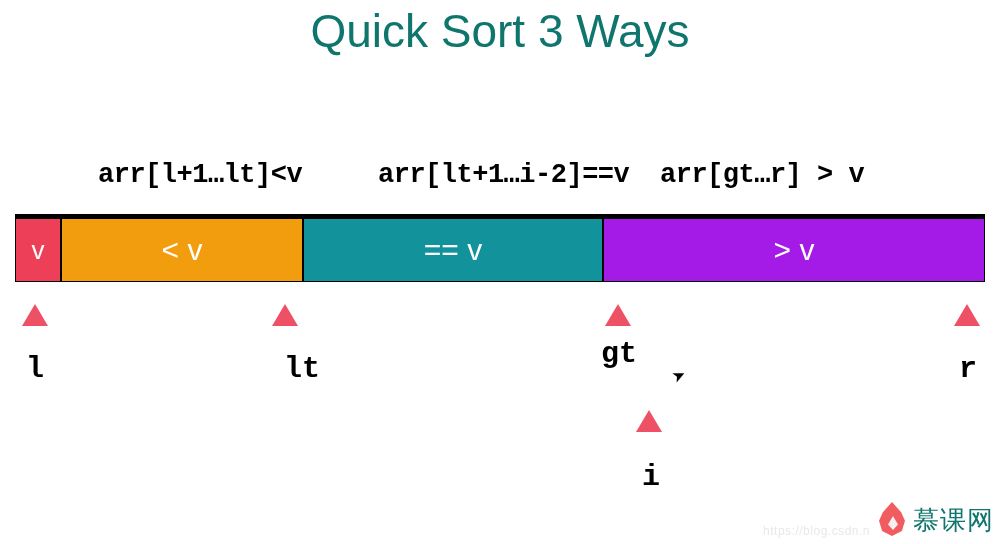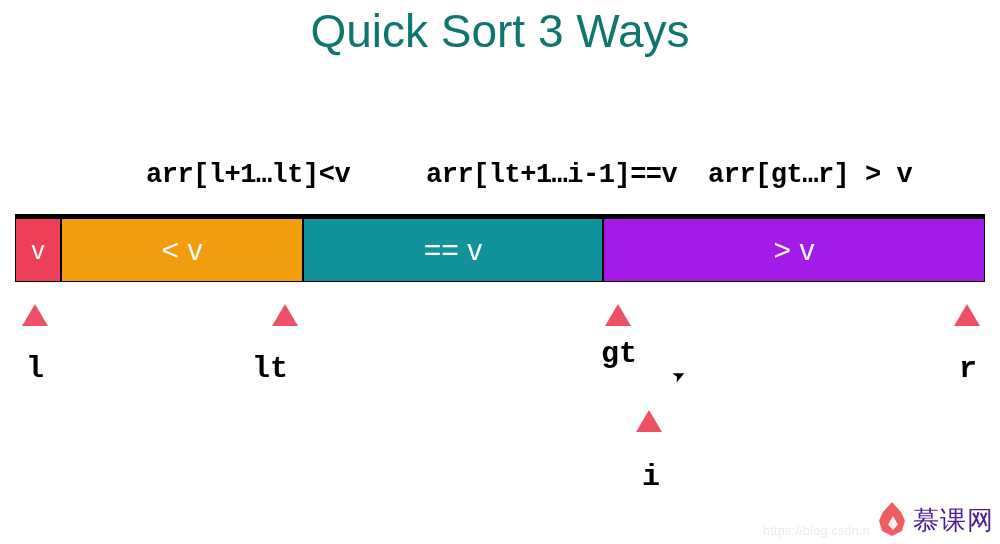--- a/index.html
+++ b/index.html
@@ -21,21 +21,20 @@
     color: #0f766e;
   }
   .formula {
     position: absolute;
     top: 160px;
     font-family: "Courier New", monospace;
     font-size: 27px;
     font-weight: bold;
     color: #000;
     letter-spacing: -0.5px;
-    margin-left: 48px;
   }
   .bar {
     position: absolute;
     top: 214px;
     height: 68px;
     display: flex;
     align-items: center;
     justify-content: center;
     color: #fff;
     font-size: 30px;
@@ -86,53 +85,53 @@
     height: 14px;
     background: #fff;
     clip-path: polygon(50% 0%, 100% 60%, 50% 100%, 0% 60%);
     opacity: 0.9;
   }
   .watermark-text {
     position: absolute;
     right: 6px;
     bottom: 6px;
     font-size: 26px;
-    color: #4c1d95;
+    color: #0f766e;
     letter-spacing: 1px;
   }
   .watermark-url {
     position: absolute;
     right: 130px;
     bottom: 6px;
     font-size: 12px;
     color: #e8e8e8;
     letter-spacing: 0.5px;
   }
 </style>
 </head>
 <body>
 
 <div class="title">Quick Sort 3 Ways</div>
 
 <div class="formula" style="left:98px">arr[l+1…lt]&lt;v</div>
-<div class="formula" style="left:378px">arr[lt+1…i-1]==v</div>
+<div class="formula" style="left:378px">arr[lt+1…i-2]==v</div>
 <div class="formula" style="left:660px">arr[gt…r] &gt; v</div>
 
 <div class="bar pivot" style="left:15px;  width:46px">v</div>
 <div class="bar lt" style="left:61px;  width:242px">&lt; v</div>
 <div class="bar eq" style="left:303px; width:300px">== v</div>
 <div class="bar gt" style="left:603px; width:382px">&gt; v</div>
 
 <div class="pointer" style="left:22px;  top:304px"></div>
 <div class="pointer" style="left:272px; top:304px"></div>
 <div class="pointer" style="left:605px; top:304px"></div>
 <div class="pointer" style="left:954px; top:304px"></div>
 
 <div class="ptr-label" style="left:26px;  top:352px">l</div>
-<div class="ptr-label" style="left:252px; top:352px">lt</div>
+<div class="ptr-label" style="left:284px; top:352px">lt</div>
 <div class="ptr-label" style="left:601px; top:337px">gt</div>
 <div class="ptr-label" style="left:959px; top:352px">r</div>
 
 <div class="pointer" style="left:636px; top:410px"></div>
 <div class="ptr-label" style="left:642px; top:460px">i</div>
 
 <div class="cursor" style="left:672px; top:366px">➤</div>
 
 <div class="watermark-url">https://blog.csdn.n</div>
 <div class="watermark-logo"></div>

